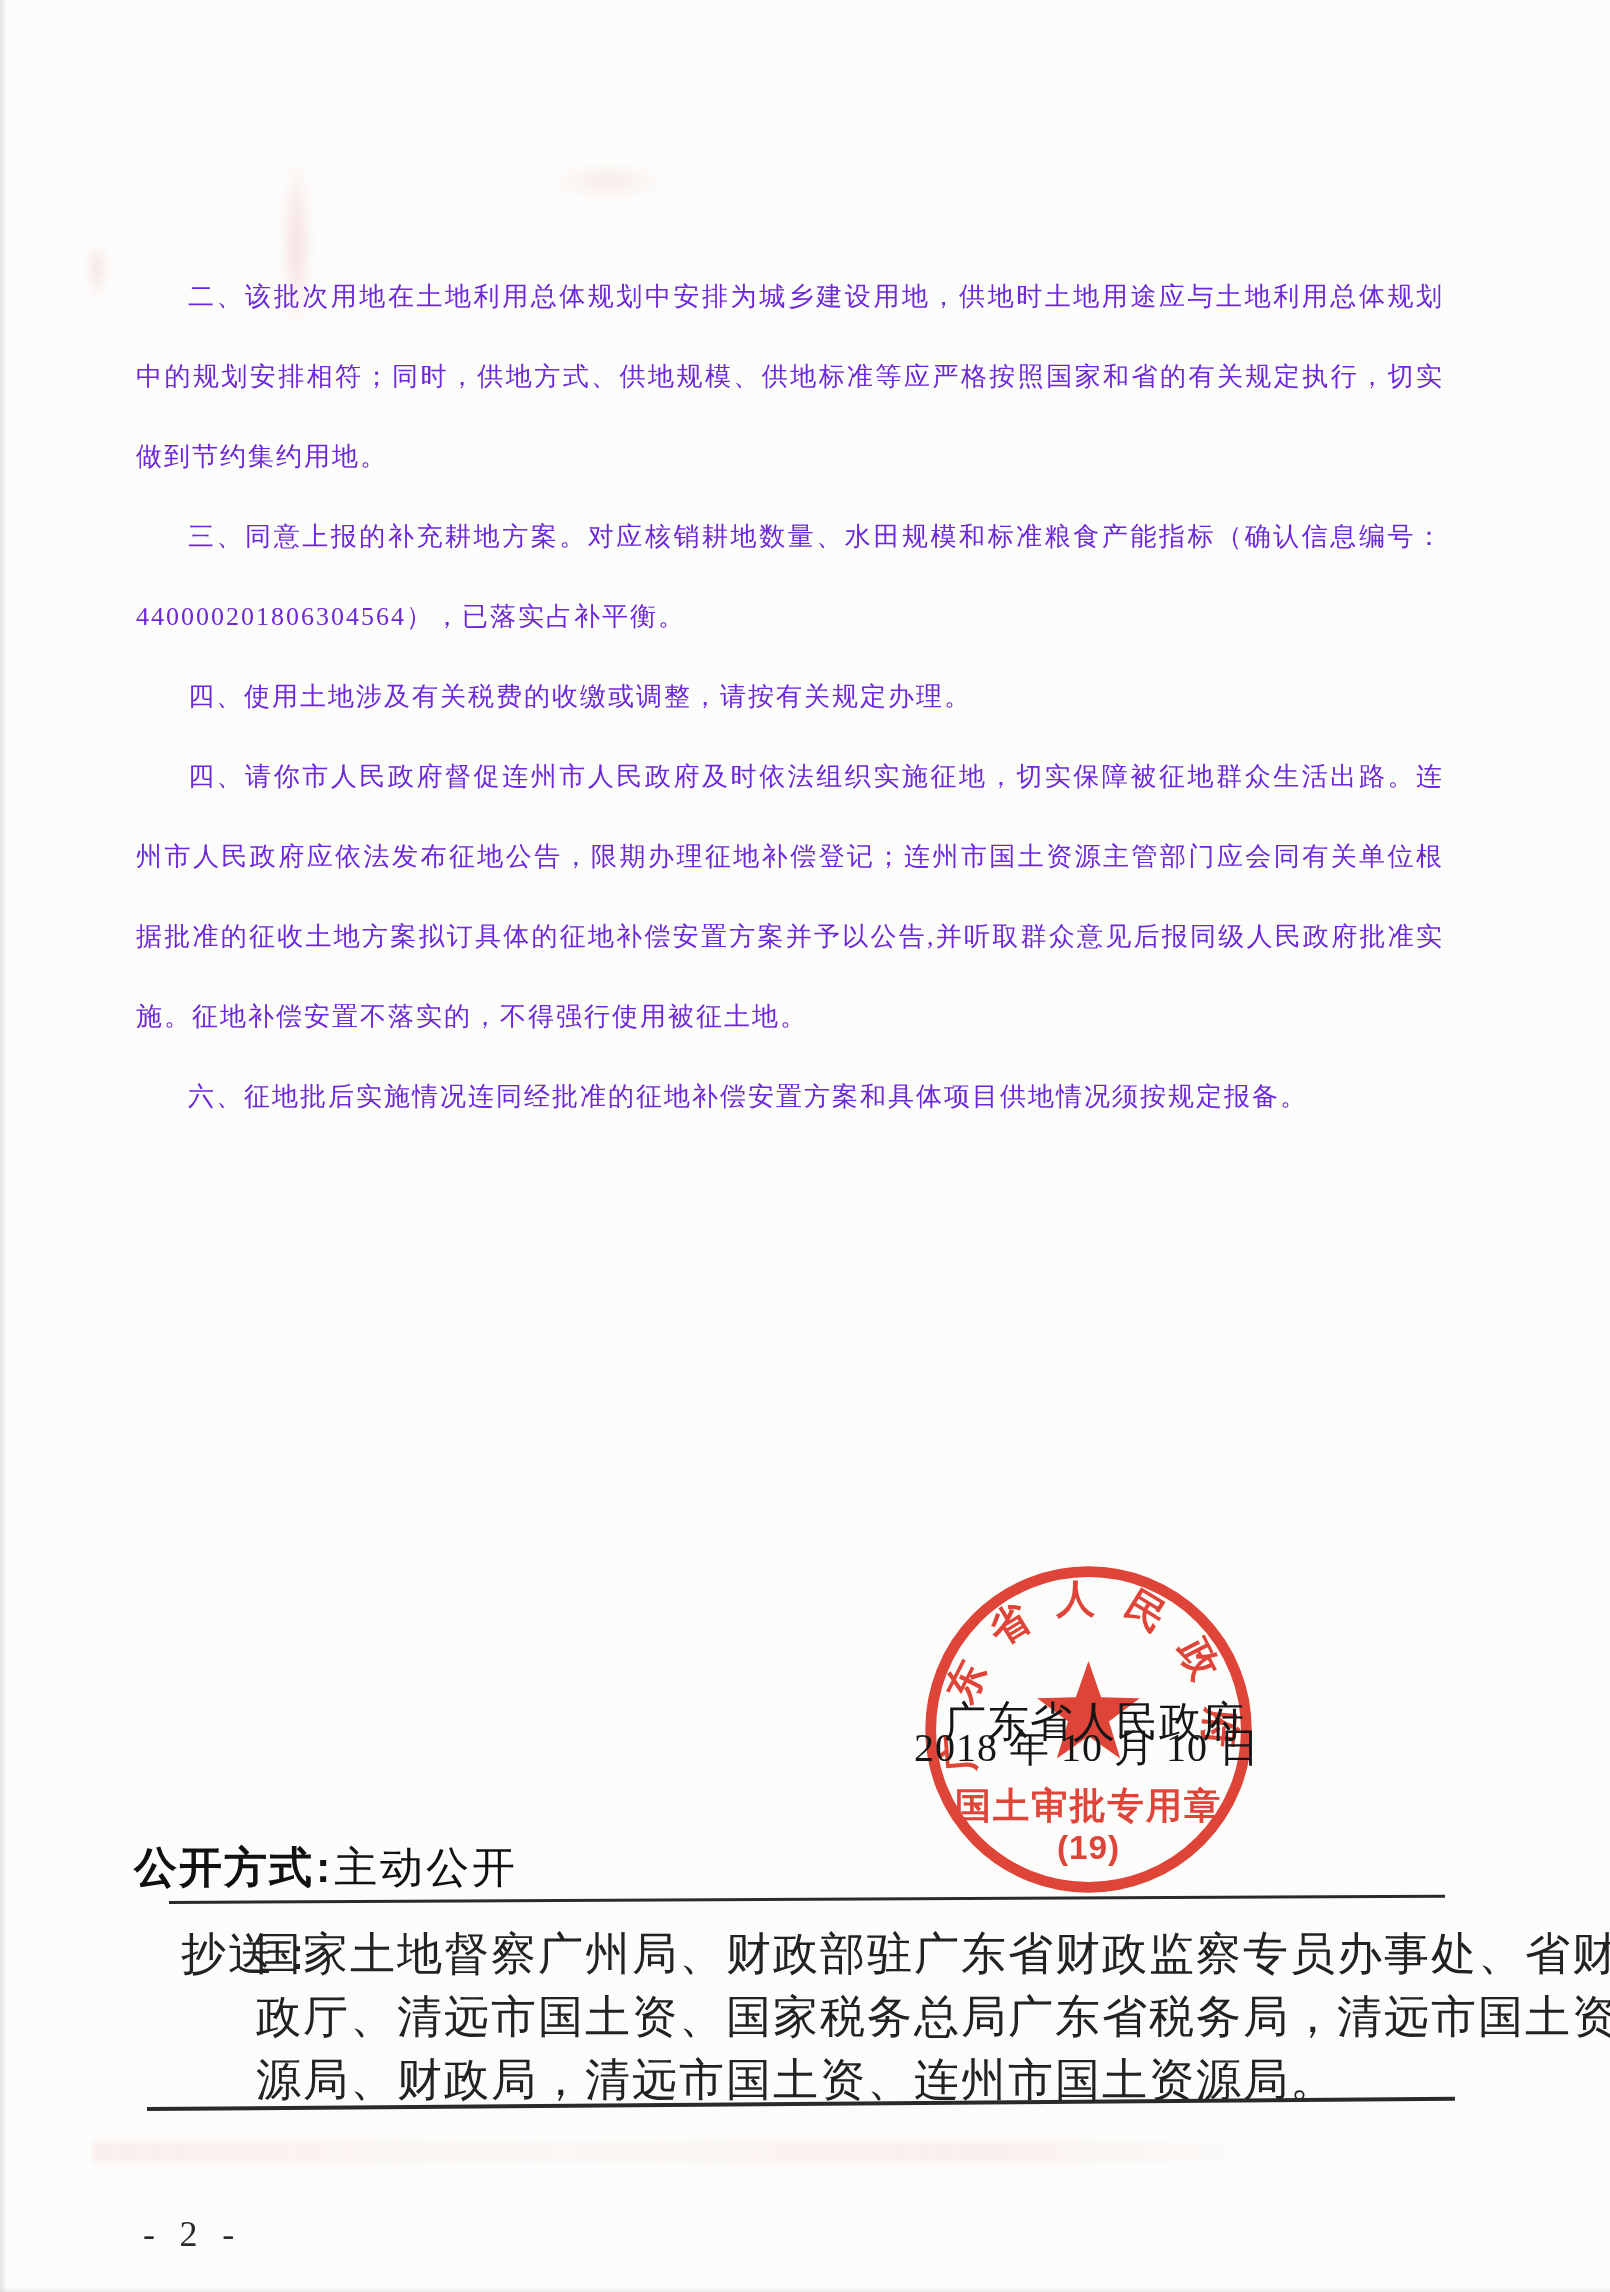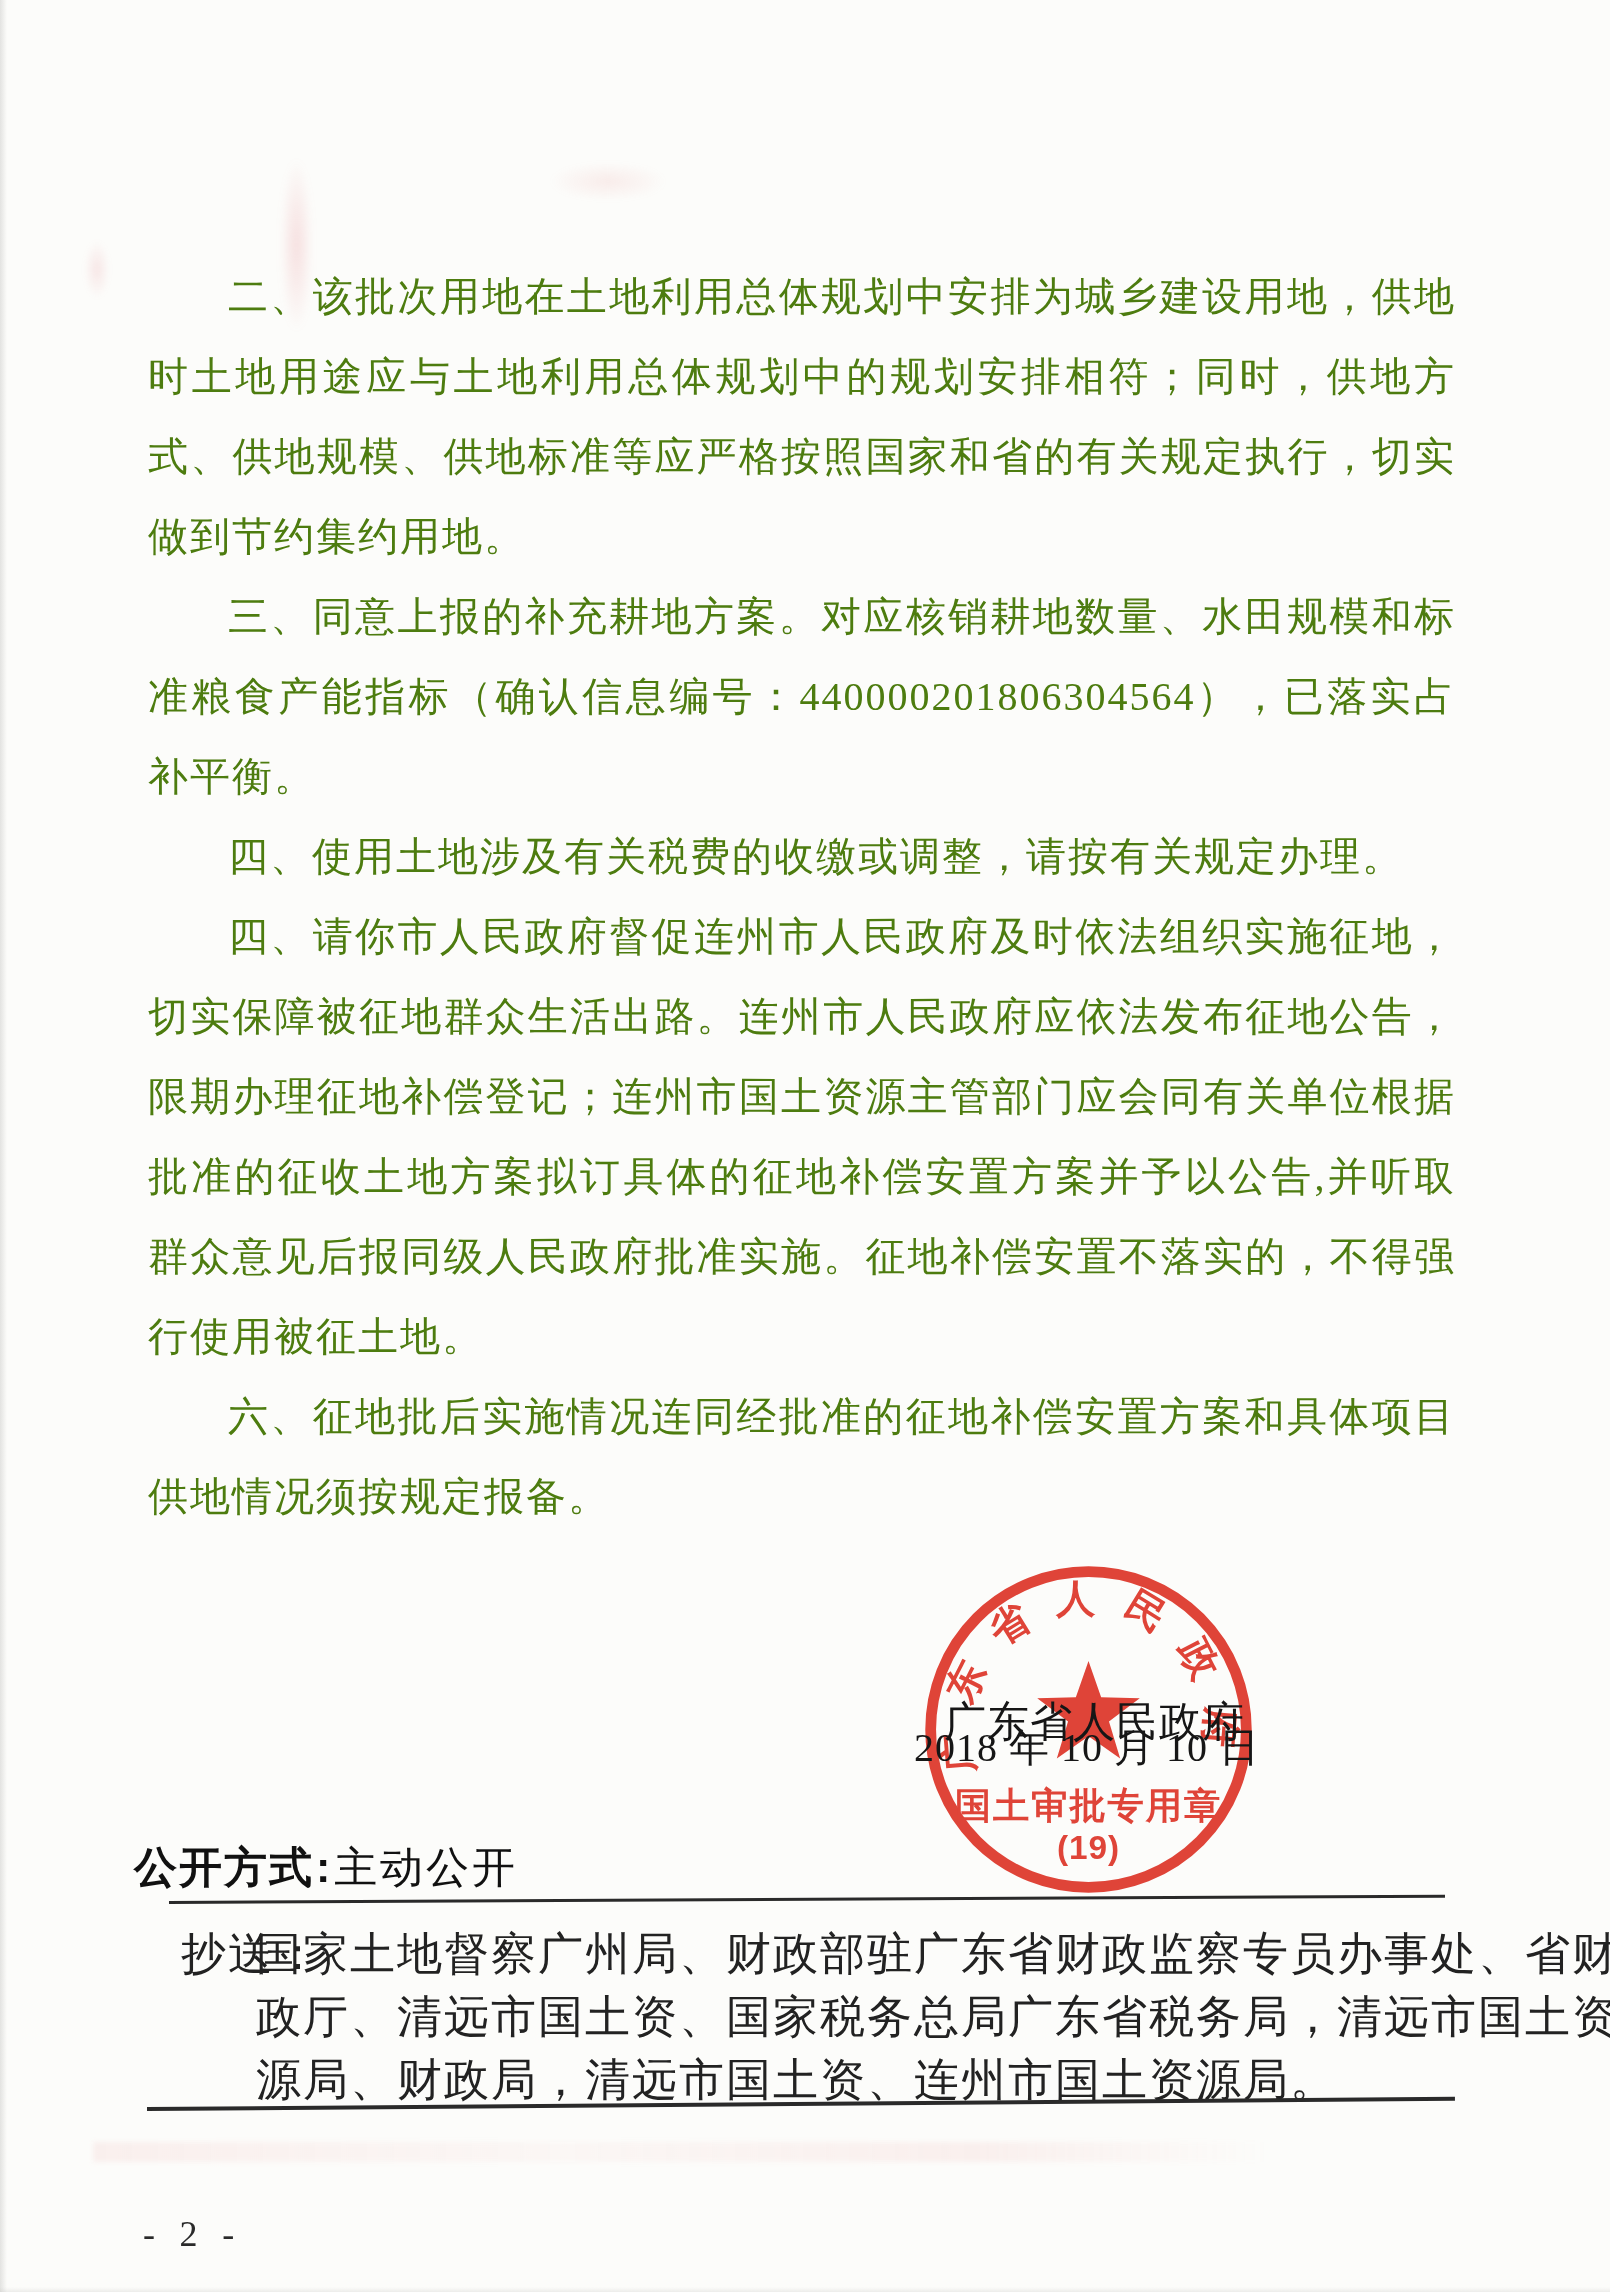--- a/index.html
+++ b/index.html
@@ -41,28 +41,28 @@
     filter: blur(2.9px);
   }
   .artifact-pink-4 {
     position: absolute; left: 84px; top: 240px; width: 25.5px; height: 59px;
     background: radial-gradient(ellipse at center, rgba(225,120,130,0.16), rgba(225,120,130,0) 70%);
     filter: blur(2.9px);
   }
 
   .body-text {
     position: absolute;
-    left: 148px;
+    left: 136px;
     top: 257px;
     width: 1308px;
-    font-size: 40px;
+    font-size: 26px;
     line-height: 80px;
     letter-spacing: 2px;
     text-align: justify;
-    color: #4d7c0f;
+    color: #6d28d9;
   }
   .body-text p {
     margin: 0;
     text-indent: 2em;
   }
 
   .signature-issuer {
     position: absolute;
     left: 944px;
     top: 1694px;

